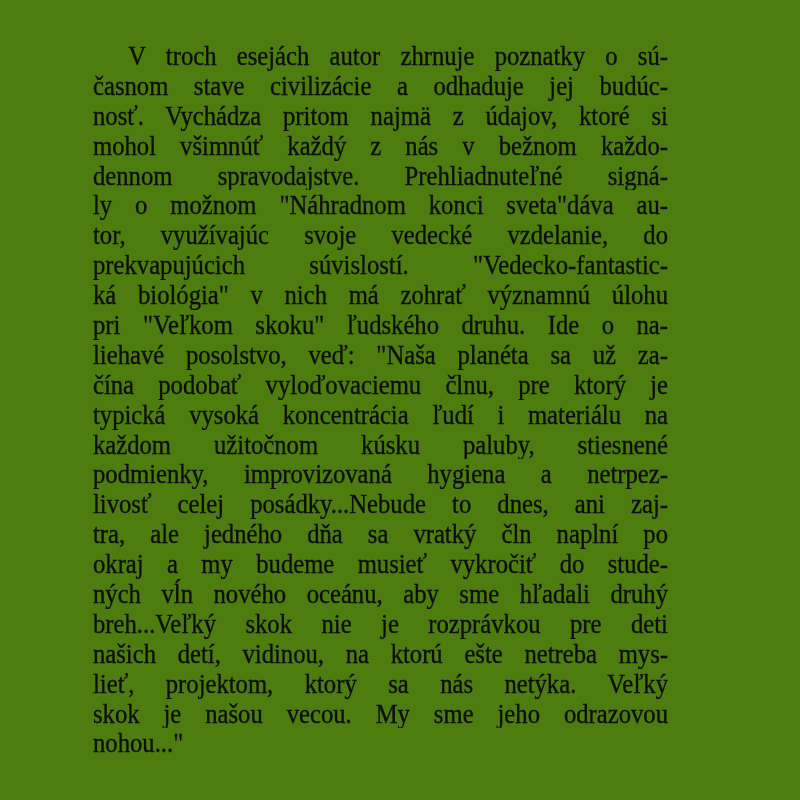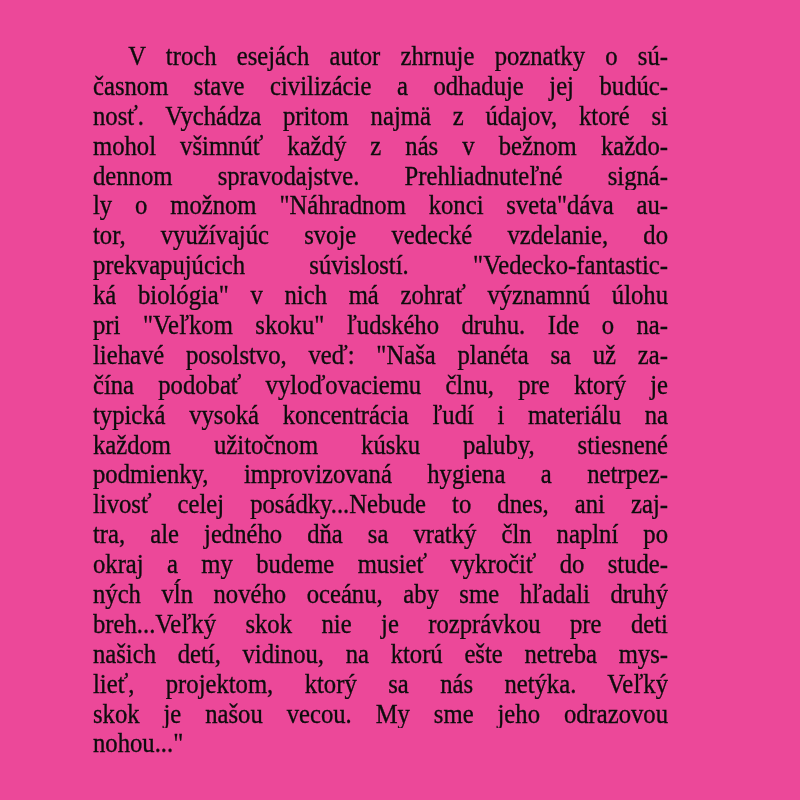--- a/index.html
+++ b/index.html
@@ -9,21 +9,21 @@
   }
   body {
     width: 800px;
     height: 800px;
     position: relative;
     overflow: hidden;
   }
   .scan-page {
     position: absolute;
     inset: 0;
-    background: #ec4899;
+    background: #4d7c0f;
   }
   .text-block {
     position: absolute;
     left: 93px;
     top: 41px;
     width: 653px;
     transform: scaleX(0.8805);
     transform-origin: 0 0;
     font-family: "Liberation Serif", "DejaVu Serif", serif;
     font-size: 28px;

